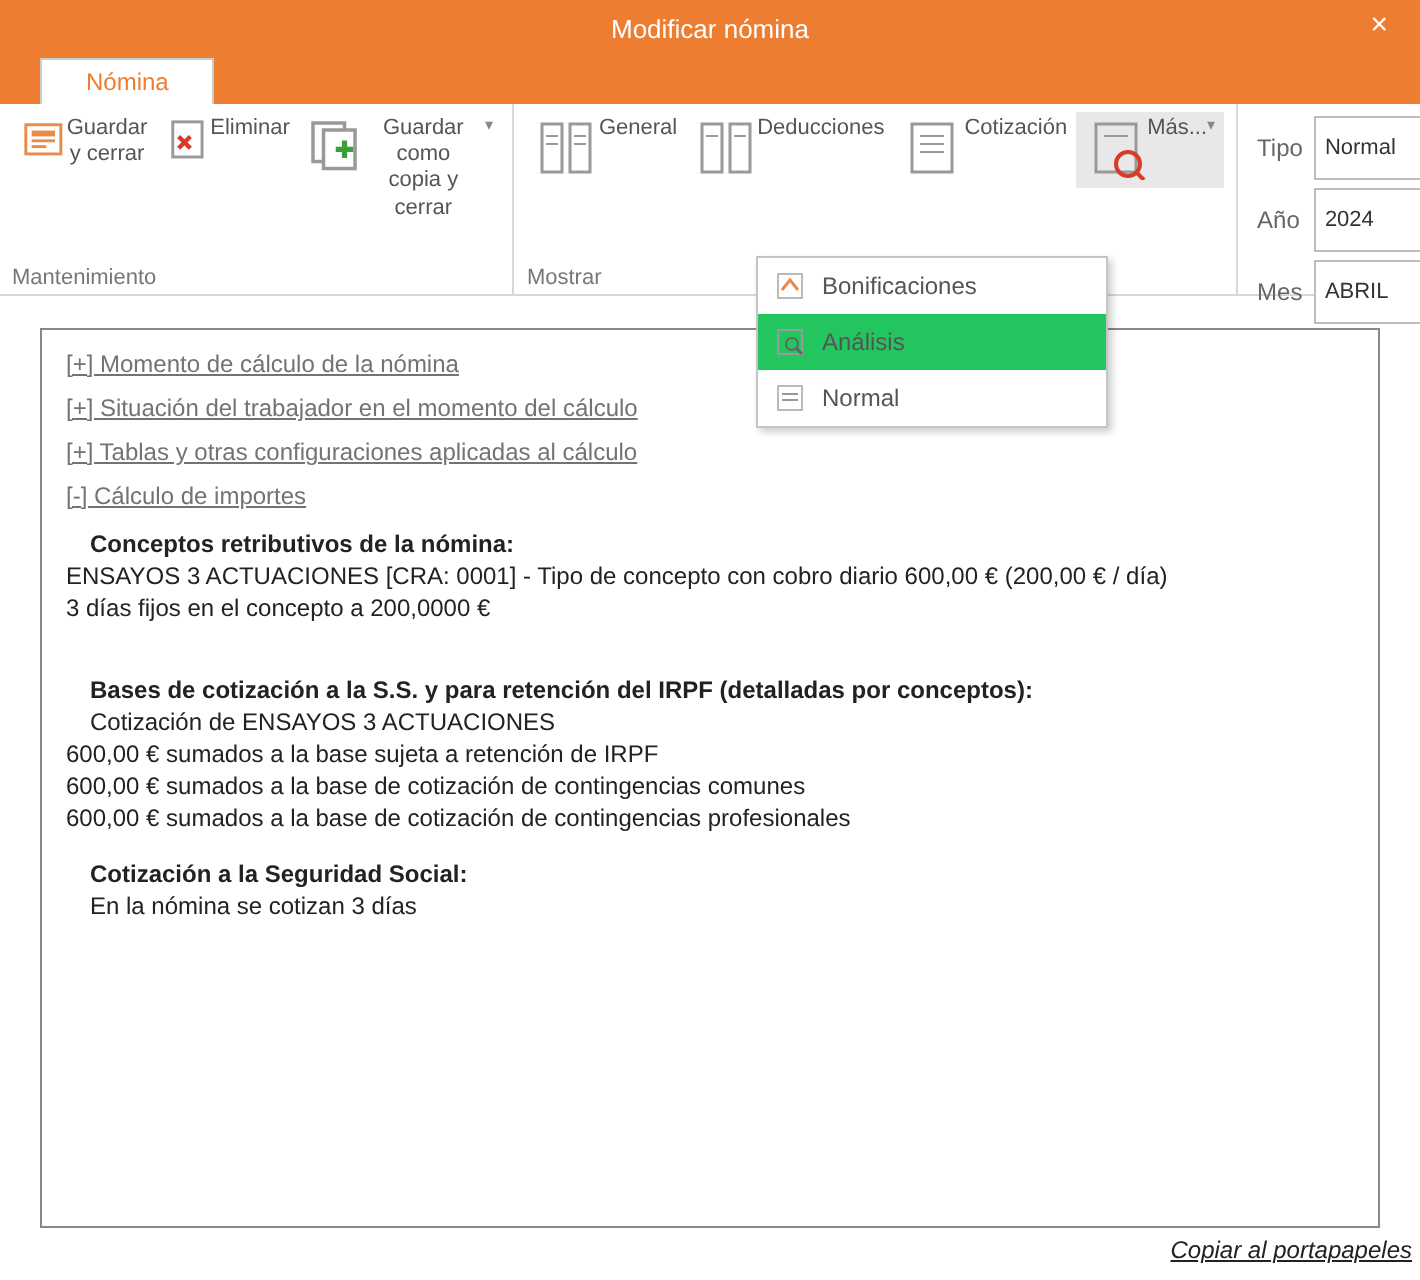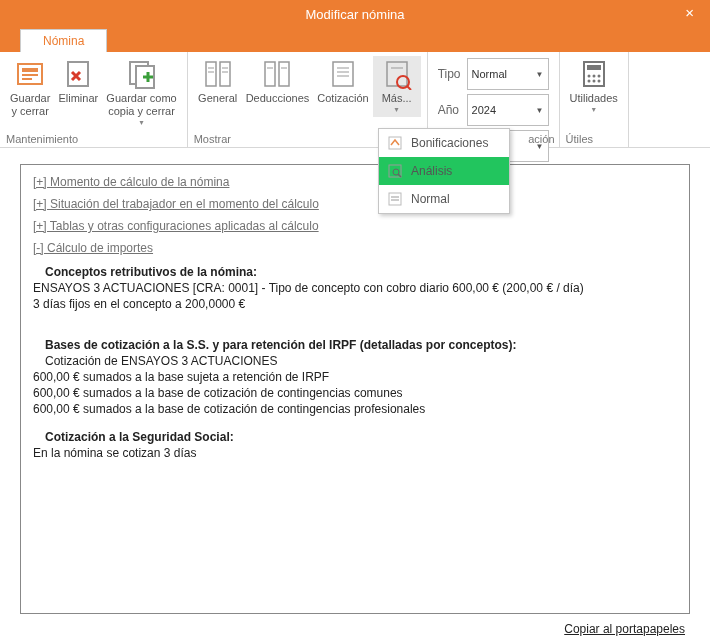--- a/index.html
+++ b/index.html
@@ -67,22 +67,22 @@
     display: flex;
     align-items: flex-start;
   }
   .ribbon-group-label {
     color: #777;
     font-size: 11px;
     padding-top: 2px;
   }
   .ribbon-btn {
     display: flex;
-    flex-direction: column;
-    align-items: center;
+    flex-direction: row;
+    align-items: flex-start;
     padding: 2px 4px;
     cursor: pointer;
     color: #555;
     font-size: 11px;
     line-height: 1.2;
     text-align: center;
     min-width: 48px;
   }
   .ribbon-btn .icon {
     width: 32px;
@@ -120,21 +120,21 @@
   }
   .combo .arrow {
     font-size: 8px;
     color: #555;
   }
   
   .dropdown {
     position: absolute;
     top: 128px;
     left: 378px;
-    width: 132px;
+    width: 176px;
     background: #fff;
     border: 1px solid #c5c5c5;
     box-shadow: 2px 2px 4px rgba(0,0,0,0.2);
     z-index: 100;
   }
   .dropdown-item {
     display: flex;
     align-items: center;
     padding: 6px 8px;
     font-size: 12px;
@@ -176,22 +176,22 @@
     font-weight: bold;
     margin: 6px 0;
   }
   .indent1 { margin-left: 28px; }
   .indent2 { margin-left: 48px; }
   .content-box p { margin: 2px 0; }
   .footer {
     height: 22px;
     display: flex;
     justify-content: flex-end;
-    align-items: center;
-    padding-right: 25px;
+    padding-right: 4px;
+    font-style: italic;
   }
   .footer a {
     color: #222;
     text-decoration: underline;
     cursor: pointer;
     font-size: 12px;
   }
   .text-cut {
     position: absolute;
     color: #777;
@@ -395,19 +395,19 @@
     <p class="indent1">ENSAYOS 3 ACTUACIONES [CRA: 0001] - Tipo de concepto con cobro diario 600,00 € (200,00 € / día)</p>
     <p class="indent2">3 días fijos en el concepto a 200,0000 €</p>
 
     <p class="section-head" style="margin-left:12px;margin-top:27px">Bases de cotización a la S.S. y para retención del IRPF (detalladas por conceptos):</p>
     <p style="margin-left:12px">Cotización de ENSAYOS 3 ACTUACIONES</p>
     <p class="indent1">600,00 € sumados a la base sujeta a retención de IRPF</p>
     <p class="indent1">600,00 € sumados a la base de cotización de contingencias comunes</p>
     <p class="indent1">600,00 € sumados a la base de cotización de contingencias profesionales</p>
 
     <p class="section-head" style="margin-left:12px;margin-top:14px">Cotización a la Seguridad Social:</p>
-    <p style="">En la nómina se cotizan 3 días</p>
+    <p style="margin-left:12px">En la nómina se cotizan 3 días</p>
   </div>
 </div>
 
 <div class="footer">
   <a>Copiar al portapapeles</a>
 </div>
 
 </body></html>

